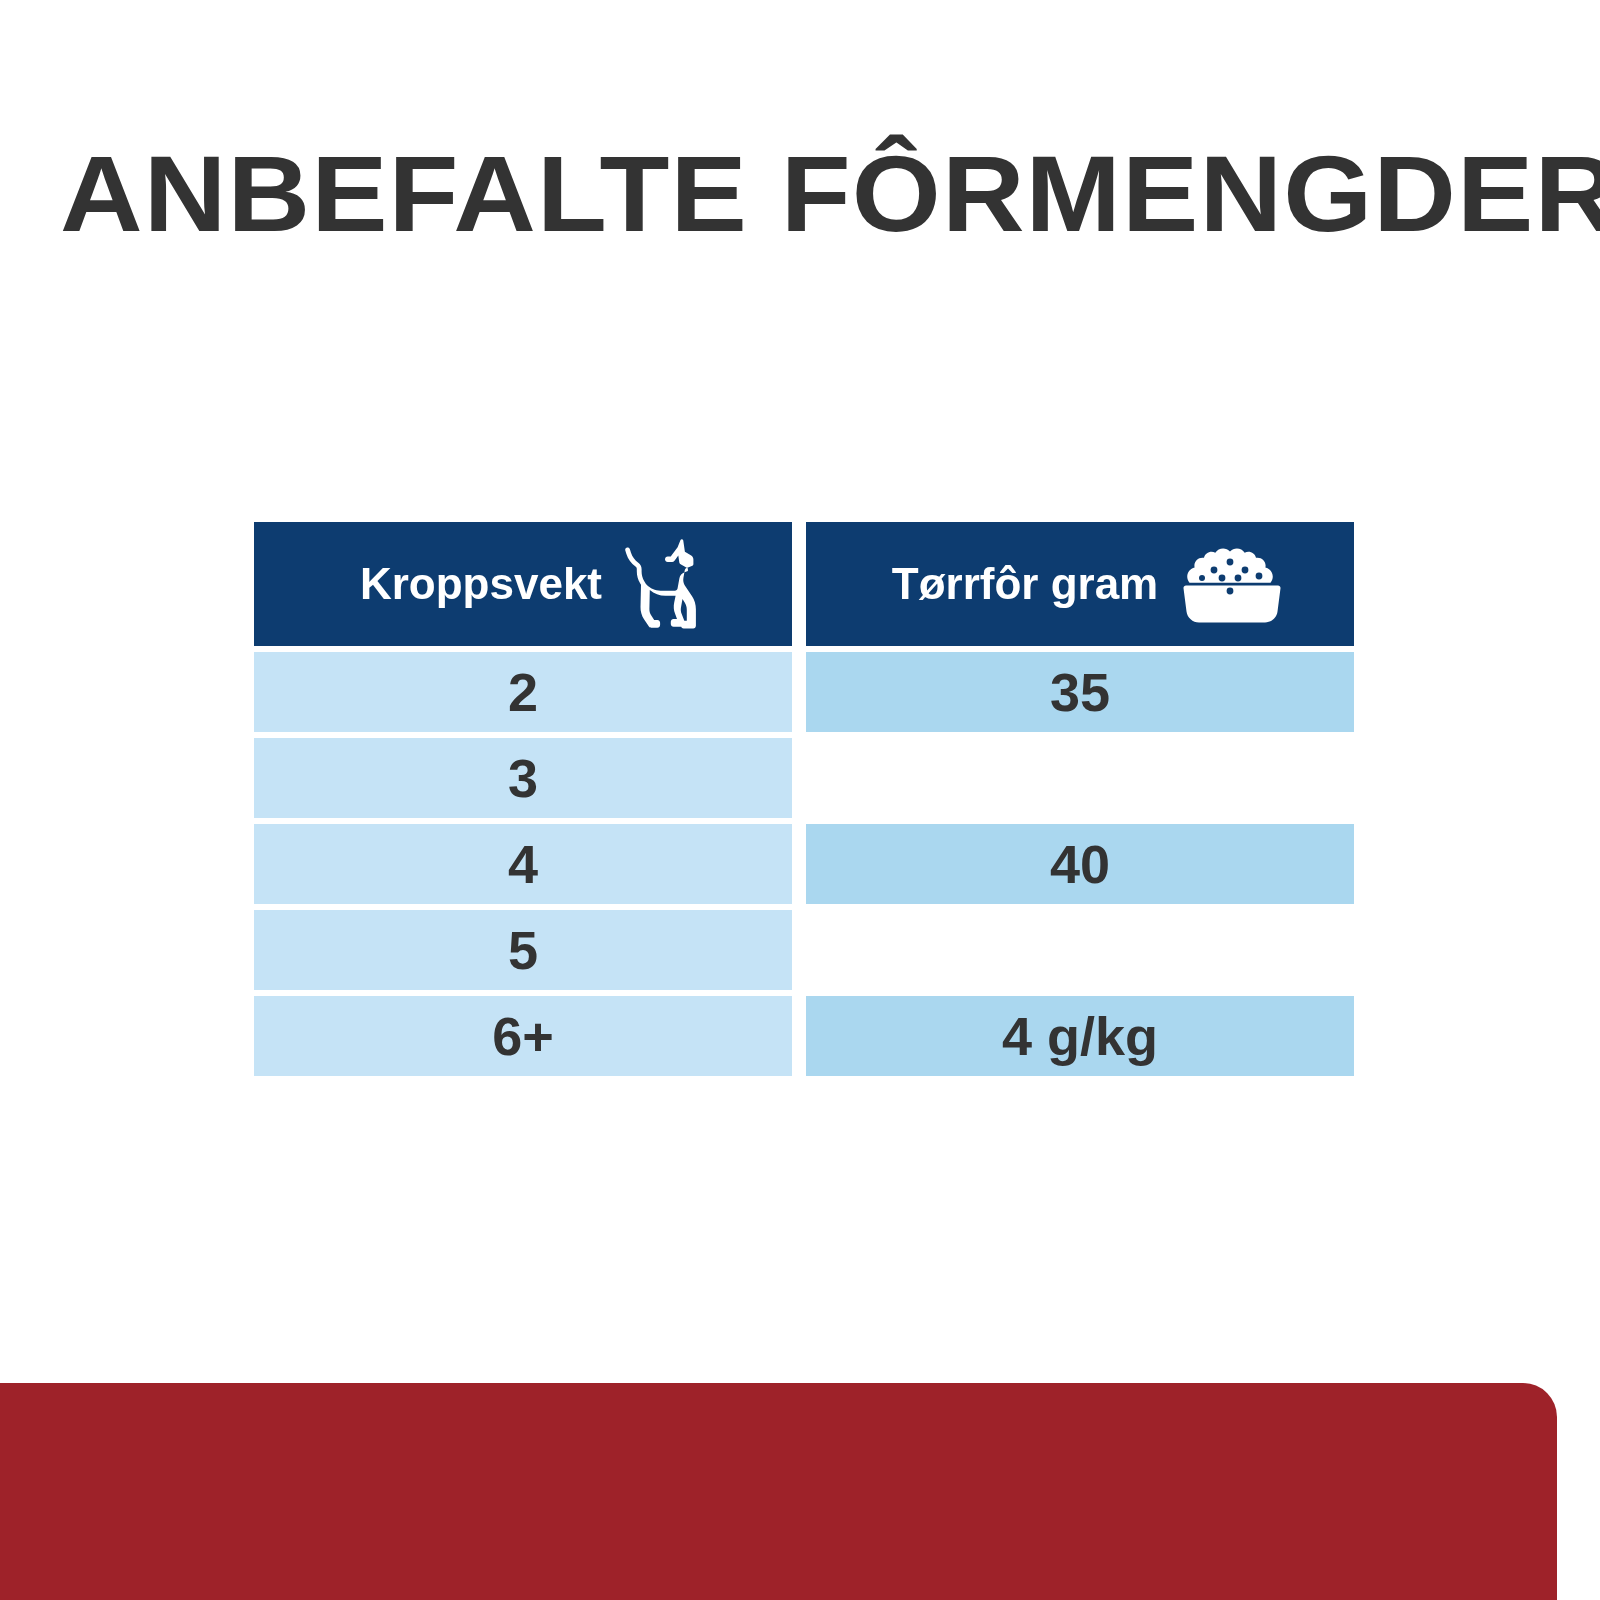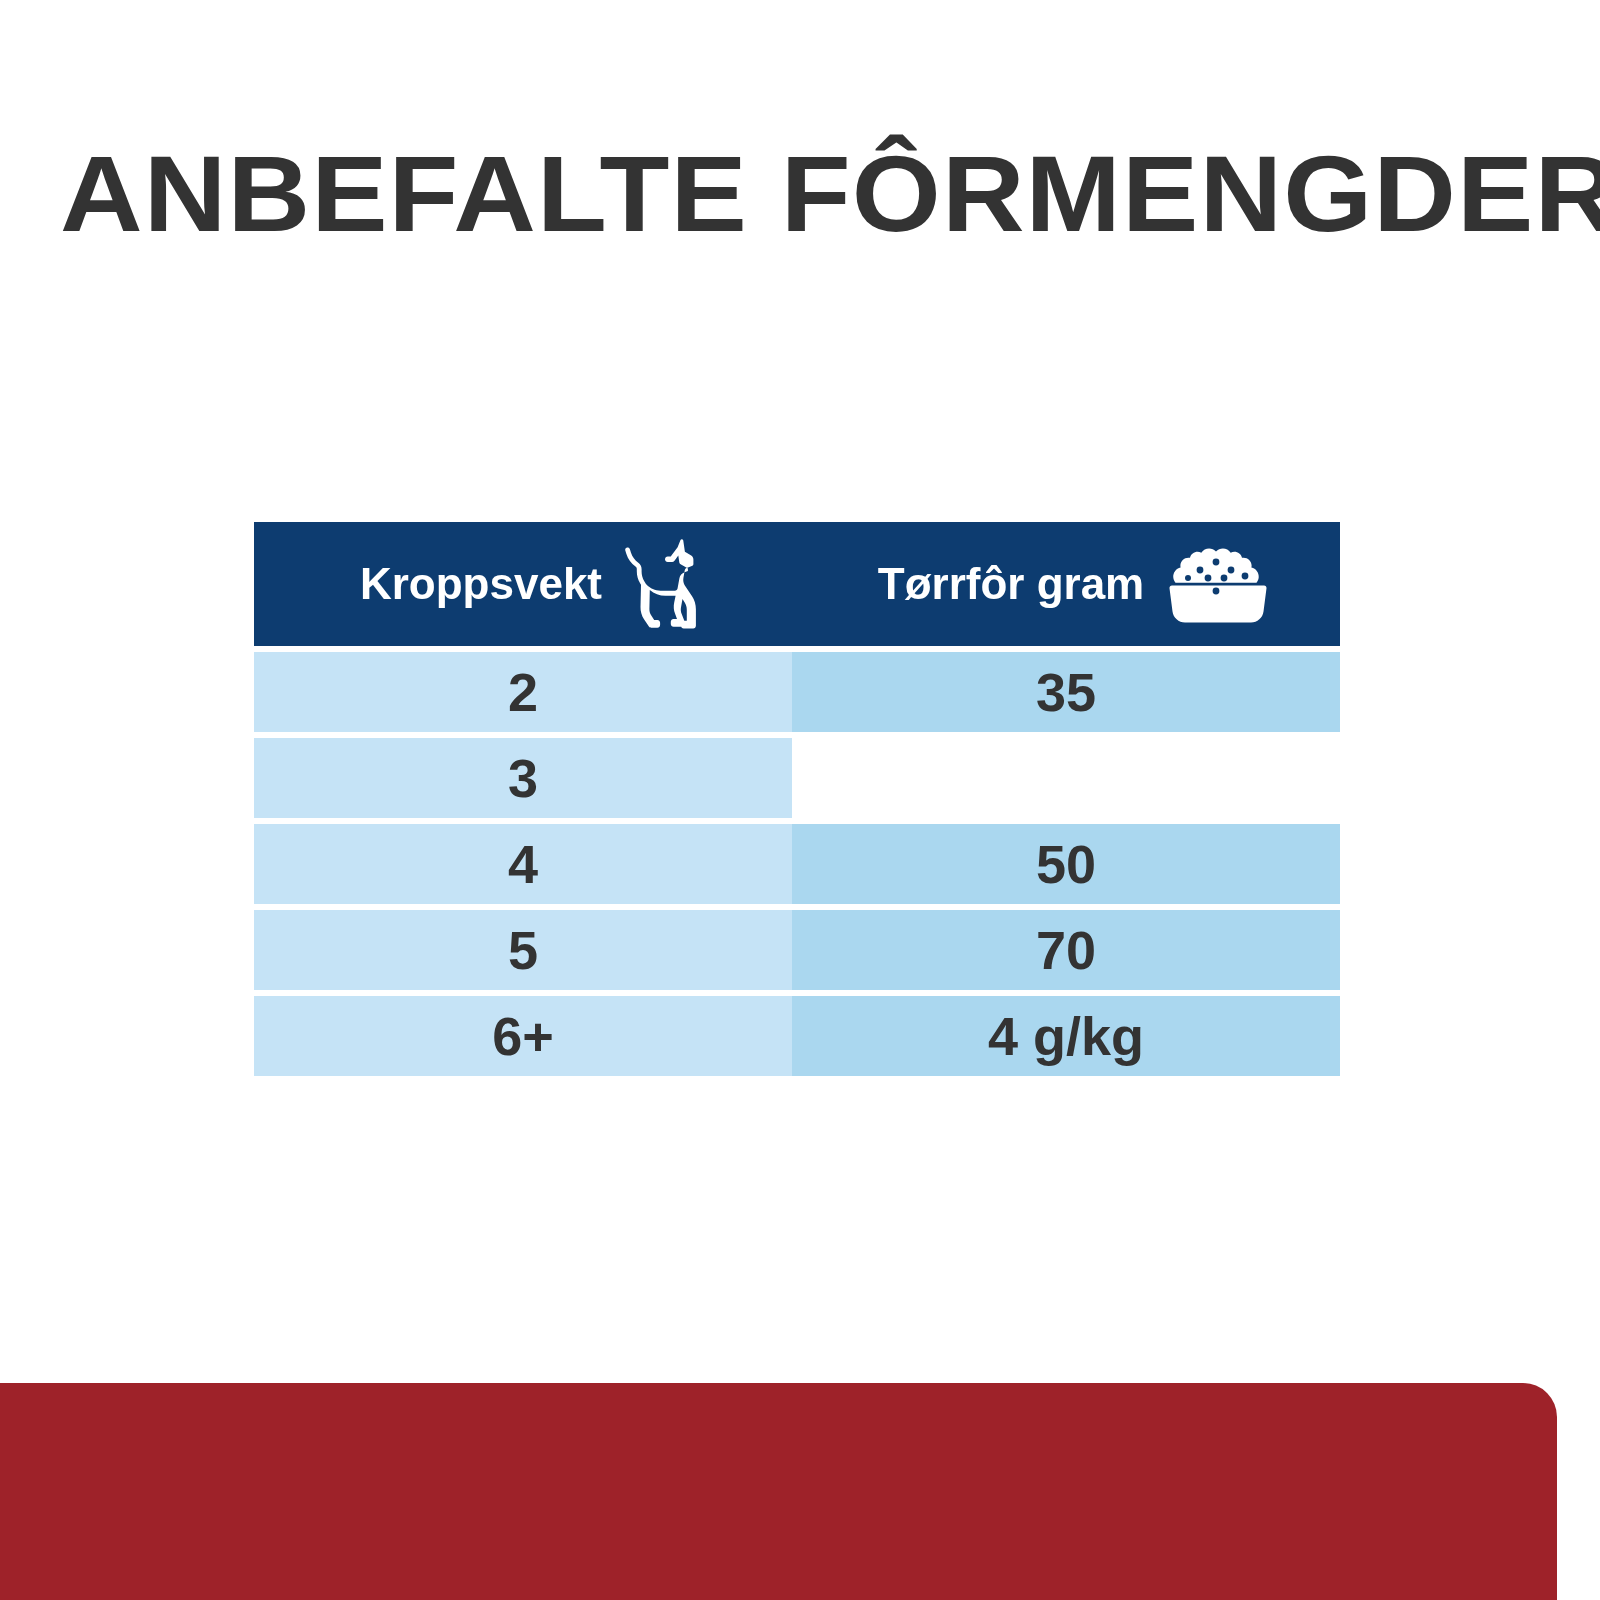--- a/index.html
+++ b/index.html
@@ -37,20 +37,21 @@
   .feeding-table {
     position: absolute;
     left: 254px;
     top: 522px;
     width: 1100px;
   }
 
   .table-row {
     display: flex;
     width: 100%;
+    gap: 14px;
     margin-bottom: 6px;
     align-items: flex-end;
   }
 
   .cell {
     box-sizing: border-box;
     display: flex;
     align-items: center;
     justify-content: center;
   }
@@ -151,26 +152,25 @@
     <div class="cell body-cell col-left">2</div>
     <div class="cell body-cell col-right">35</div>
   </div>
 
   <div class="table-row">
     <div class="cell body-cell col-left">3</div>
   </div>
 
   <div class="table-row">
     <div class="cell body-cell col-left">4</div>
-    <div class="cell body-cell col-right">50</div>
+    <div class="cell body-cell col-right">40</div>
   </div>
 
   <div class="table-row">
     <div class="cell body-cell col-left">5</div>
-    <div class="cell body-cell col-right">70</div>
   </div>
 
   <div class="table-row">
     <div class="cell body-cell col-left">6+</div>
     <div class="cell body-cell col-right">4 g/kg</div>
   </div>
 
 </div>
 
 <div class="bottom-banner"></div>

